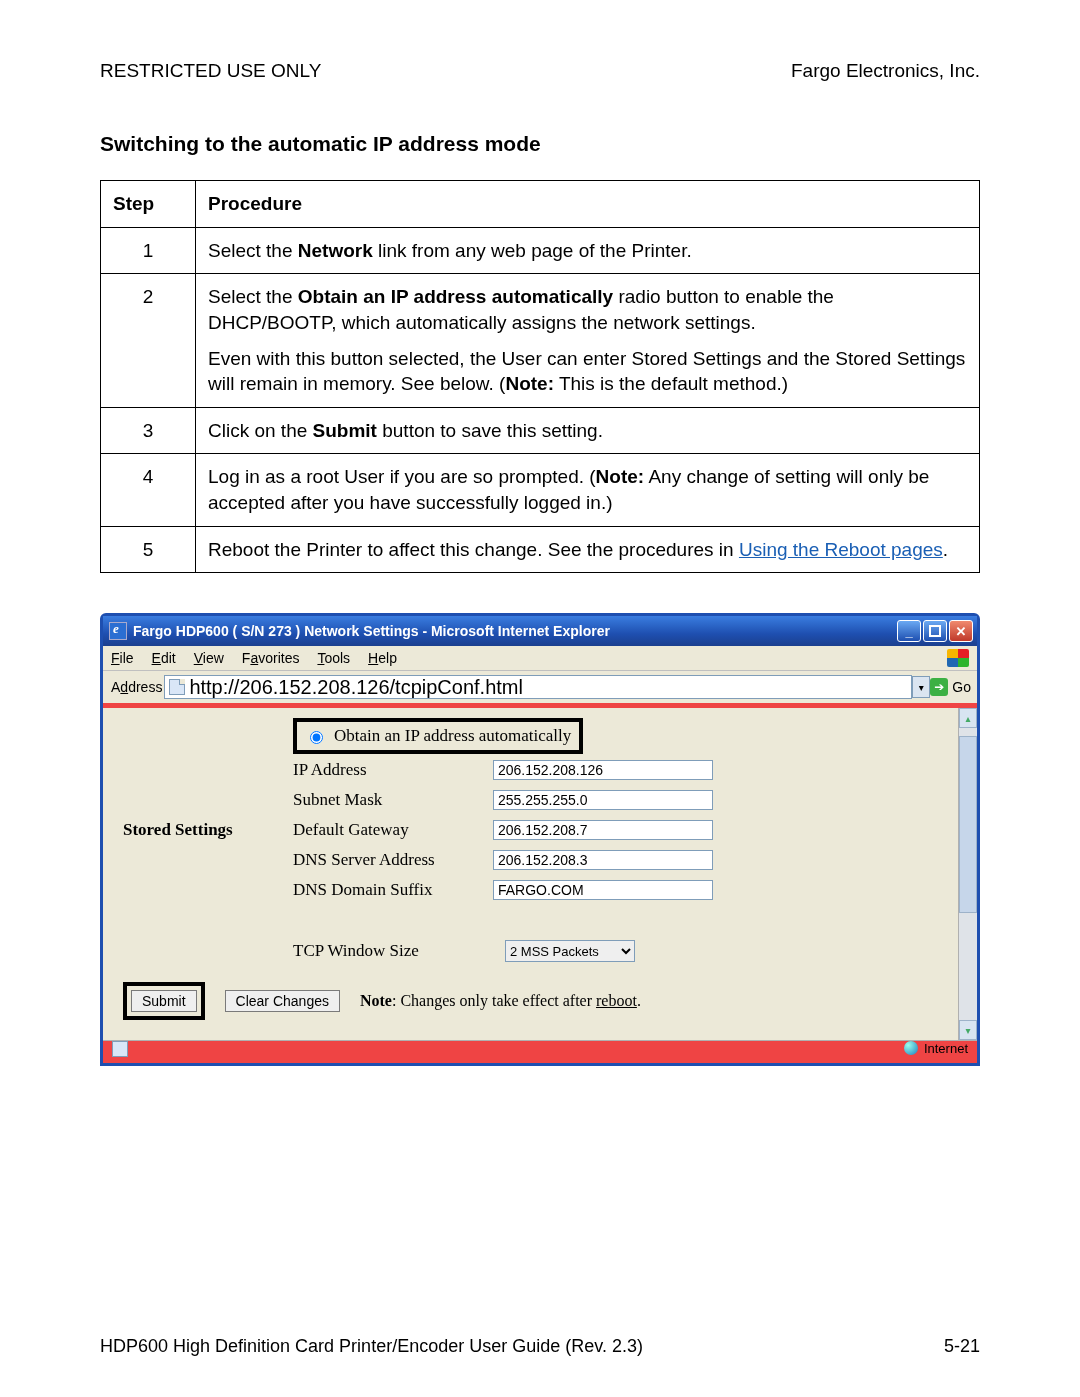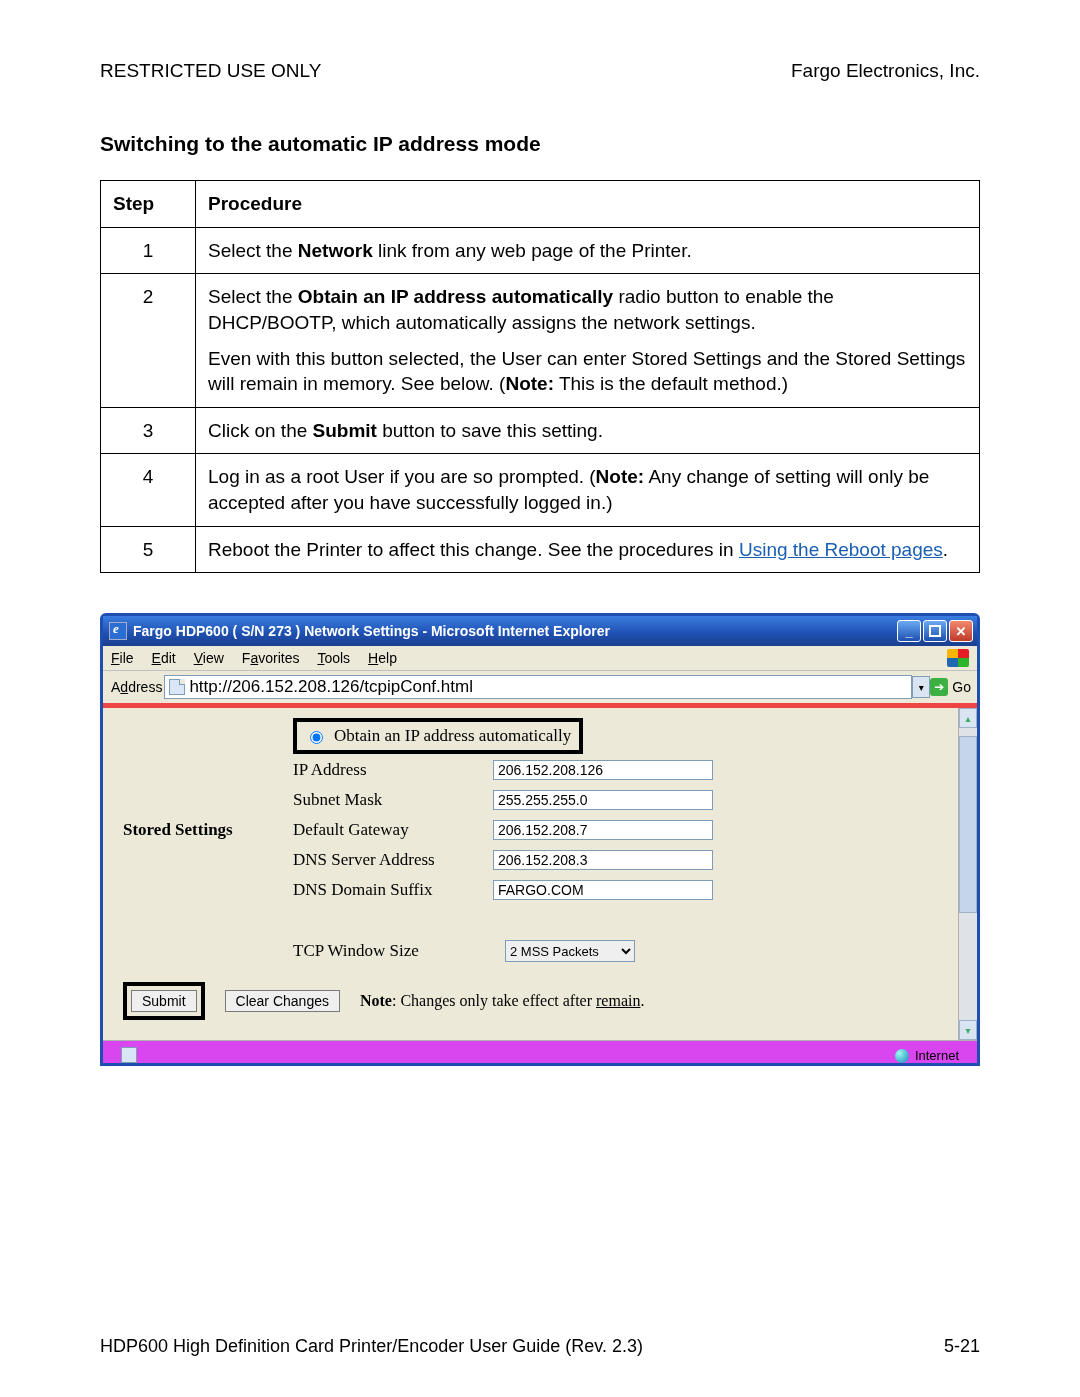--- a/index.html
+++ b/index.html
@@ -206,26 +206,26 @@
     border:1px solid #7a7a7a;
     padding:2px 10px;
     font-family:Arial,sans-serif;
     font-size:14px;
     cursor:pointer;
   }
   .submit-wrap { border:4px solid #000; padding:4px; display:inline-block;}
 
   .statusbar {
     border-top:1px solid #b0b0b0;
-    background:#d946ef;
+    background:#ef4444;
     height:22px;
     display:flex;
-    align-items:flex-end;
+    align-items:flex-start;
     font-size:13px;
-    padding:0 18px;
+    padding:0 9px;
     gap:6px;
   }
   .statusbar .page-icon2{width:14px;height:14px;background:#d9e6f7;border:1px solid #7f9db9;display:inline-block;}
   .statusbar .spacer{flex:1;}
   .statusbar .globe{width:14px;height:14px;border-radius:50%;background:radial-gradient(circle at 30% 30%, #9fe, #1a7fbd);display:inline-block;}
 
   .footer {
     position:absolute;
     bottom:40px;
     left:100px;
@@ -310,21 +310,21 @@
       <span class="menu-item">F<span class="ul">a</span>vorites</span>
       <span class="menu-item"><span class="ul">T</span>ools</span>
       <span class="menu-item"><span class="ul">H</span>elp</span>
       <span class="win-flag"></span>
     </div>
 
     <div class="addrbar">
       <span class="lbl">A<span style="text-decoration:underline">d</span>dress</span>
       <div class="addrbox">
         <span class="page-icon"></span>
-        <span style="font-size:17px;">http://206.152.208.126/tcpipConf.html</span>
+        <span style="font-size:20px;">http://206.152.208.126/tcpipConf.html</span>
       </div>
       <div class="addrdrop">▾</div>
       <div class="gobtn">
         <span class="arrow">➔</span>
         <span>Go</span>
       </div>
     </div>
 
     <div class="content-area">
       <div class="content-inner">
@@ -361,21 +361,21 @@
             <option>2 MSS Packets</option>
           </select>
         </div>
 
         <div class="actionbar">
           <span class="submit-wrap">
             <button class="btn">Submit</button>
           </span>
           <button class="btn">Clear Changes</button>
           <span>
-            <span class="bold">Note</span><span>: Changes only take effect after </span><a href="#" style="color:#000;text-decoration:underline">remain</a><span>.</span>
+            <span class="bold">Note</span><span>: Changes only take effect after </span><a href="#" style="color:#000;text-decoration:underline">reboot</a><span>.</span>
           </span>
         </div>
 
       </div>
       <div class="scrollbar">
         <div class="sbtn">▴</div>
         <div class="track">
             <div class="thumb"></div>
           </div>
         <div class="sbtn">▾</div>

